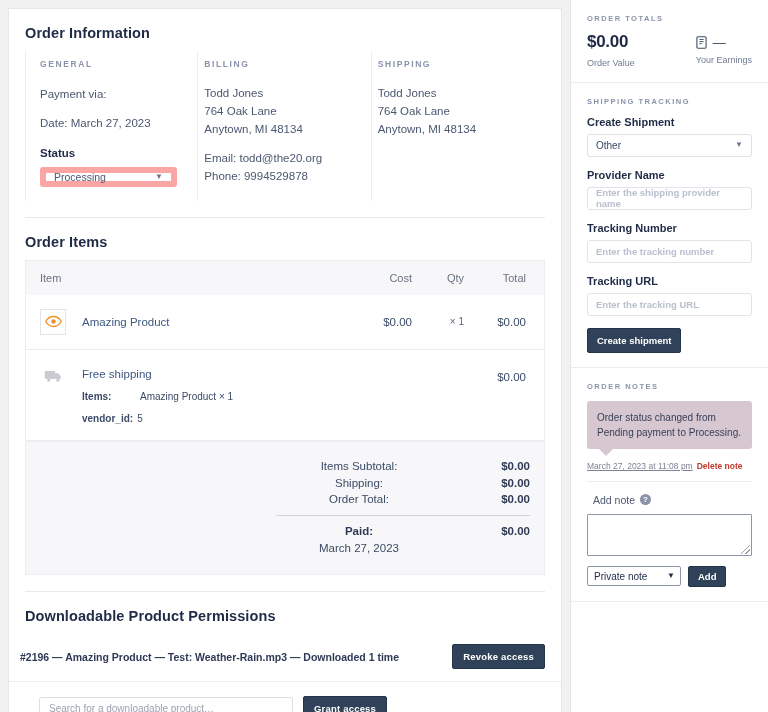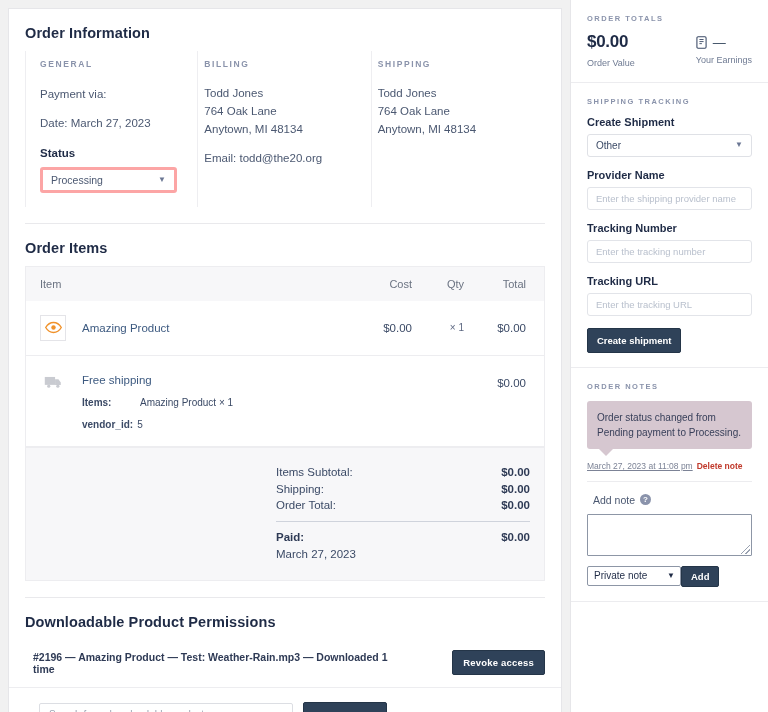--- a/index.html
+++ b/index.html
@@ -82,22 +82,22 @@
   .addr-gap { height: 12px; }
   .field-label {
     font-size: 11.5px;
     font-weight: 700;
     color: #1f2b46;
     margin: 14px 0 8px 0;
   }
   .select-box {
     position: relative;
     width: 137px;
-    height: 26px;
-    border: 3px solid #fca5a5;
+    height: 20px;
+    border: 6px solid #fca5a5;
     border-radius: 3px;
     background: #fff;
     display: flex;
     align-items: center;
     padding: 0 8px;
     font-size: 10.5px;
     color: #4b5871;
   }
   .select-box .caret {
     position: absolute;
@@ -175,36 +175,36 @@
     border-top: none;
     padding: 16px 14px 18px 14px;
   }
   .tot-row {
     display: flex;
     justify-content: flex-end;
     font-size: 11.5px;
     color: #3b4a66;
     line-height: 1.45;
   }
-  .tot-label { width: 180px; text-align: left; padding-right: 14px; }
+  .tot-label { width: 180px; text-align: center; padding-right: 14px; }
   .tot-value { width: 74px; text-align: right; font-weight: 700; color: #2e3a55; }
   .tot-sep {
     margin: 7px 0 7px auto;
     width: 254px;
     height: 1px;
     background: #cfd3dc;
   }
   .tot-row.bold .tot-label { font-weight: 700; color: #2e3a55; }
 
   
   .perm-row {
     display: flex;
     align-items: center;
     justify-content: space-between;
-    padding: 10px 16px 12px 24px;
+    padding: 10px 16px 12px 11px;
     border-bottom: 1px solid #ededf0;
     margin: 0 0 0 0;
     gap: 42px;
   }
   .perm-text {
     font-size: 10.5px;
     color: #2e3a55;
     font-weight: 700;
   }
   .btn-dark {
@@ -307,20 +307,21 @@
     width: 100%;
     height: 23px;
     border: 1px solid #e2e4e9;
     border-radius: 3px;
     background: #fff;
     display: flex;
     align-items: center;
     padding: 0 8px;
     font-size: 9.5px;
     color: #b9c0cd;
+    font-weight: bold;
   }
   .btn-ship {
     margin-top: 12px;
     background: #2f4259;
     color: #fff;
     font-size: 9.5px;
     font-weight: 700;
     border: 1px solid #243548;
     border-radius: 2px;
     padding: 6px 9px;
@@ -388,21 +389,22 @@
     content: "";
     position: absolute;
     right: 1px; bottom: 1px;
     width: 9px; height: 9px;
     background:
       linear-gradient(135deg, transparent 46%, #9aa2b1 46%, #9aa2b1 54%, transparent 54%),
       linear-gradient(135deg, transparent 70%, #9aa2b1 70%, #9aa2b1 78%, transparent 78%);
   }
   .note-actions {
     display: flex;
-    align-items: flex-start;
+    align-items: center;
+    gap: 7px;
     margin-top: 10px;
   }
   .note-select {
     position: relative;
     width: 94px; height: 20px;
     border: 1px solid #8d96a6;
     background: #fff;
     border-radius: 2px;
     font-size: 10px;
     color: #1f2b46;
@@ -445,20 +447,21 @@
           </div>
         </div>
 
         <div class="info-col">
           <div class="col-label">BILLING</div>
           <div class="addr-line">Todd Jones</div>
           <div class="addr-line">764 Oak Lane</div>
           <div class="addr-line">Anytown, MI 48134</div>
           <div class="addr-gap"></div>
           <div class="addr-line">Email: todd@the20.org</div>
+          <div class="addr-line">Phone: 9994529878</div>
         </div>
 
         <div class="info-col">
           <div class="col-label">SHIPPING</div>
           <div class="addr-line">Todd Jones</div>
           <div class="addr-line">764 Oak Lane</div>
           <div class="addr-line">Anytown, MI 48134</div>
         </div>
       </div>
 

